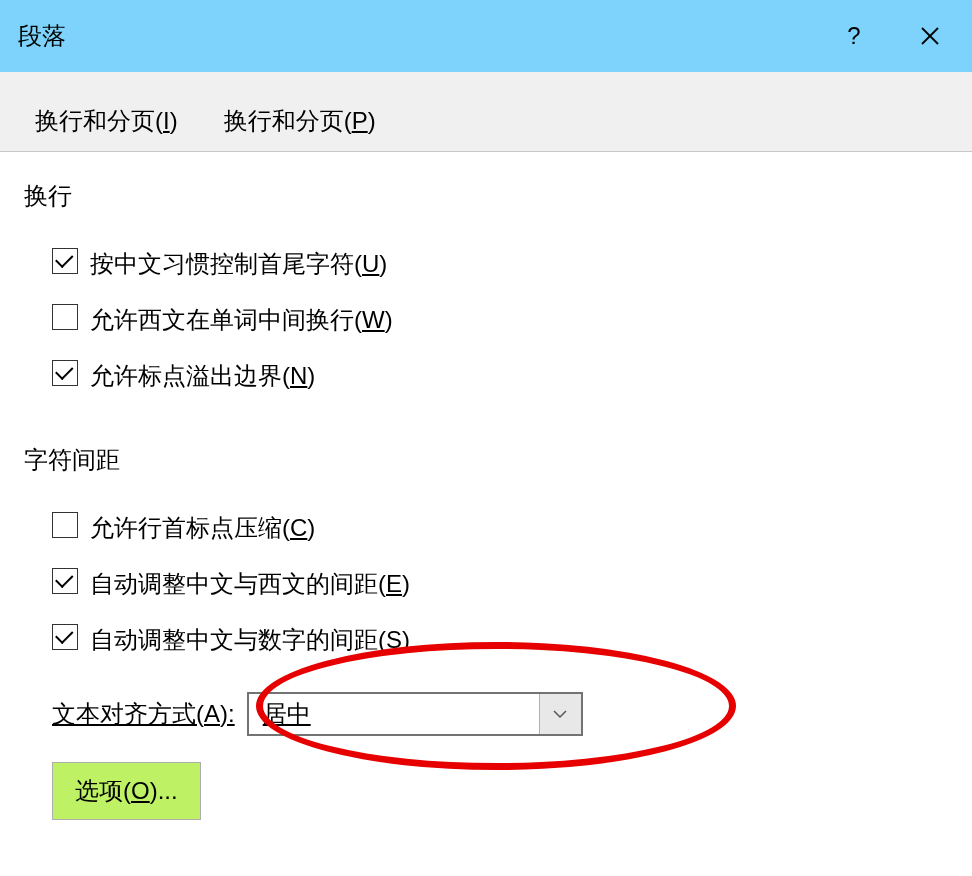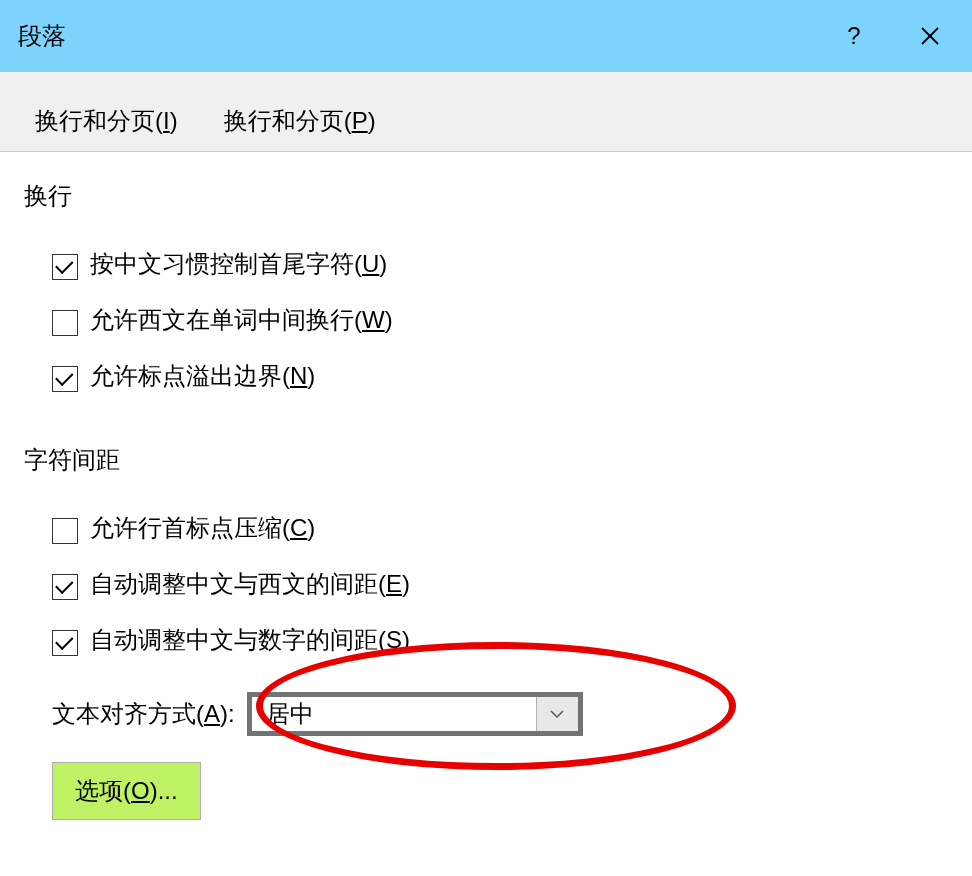--- a/index.html
+++ b/index.html
@@ -88,21 +88,21 @@
     .section-title {
       font-size: 24px;
       color: #000;
       margin-bottom: 24px;
     }
     .section {
       margin-bottom: 40px;
     }
     .checkbox-row {
       display: flex;
-      align-items: flex-end;
+      align-items: flex-start;
       padding: 12px 0 12px 28px;
     }
     .checkbox {
       width: 26px;
       height: 26px;
       border: 1.5px solid #333;
       margin-right: 12px;
       display: flex;
       align-items: center;
       justify-content: center;
@@ -130,21 +130,21 @@
       position: relative;
     }
     .field-label {
       font-size: 24px;
       color: #000;
       margin-right: 12px;
     }
     .dropdown {
       display: flex;
       align-items: center;
-      border: 5px solid #737373;
+      border: 2px solid #737373;
       background: #fff;
       height: 44px;
       width: 336px;
       cursor: pointer;
       position: relative;
     }
     .dropdown-value {
       flex: 1;
       padding: 0 14px;
       font-size: 24px;
@@ -243,21 +243,21 @@
         <div class="checkbox-row">
           <div class="checkbox checked"></div>
           <div class="checkbox-label"><span>自动调整中文与西文的间距(</span><span class="underline">E</span><span>)</span></div>
         </div>
 
         <div class="checkbox-row">
           <div class="checkbox checked"></div>
           <div class="checkbox-label"><span>自动调整中文与数字的间距(</span><span class="underline">S</span><span>)</span></div>
         </div>
 
-        <div class="field-row" style="padding-top:24px;">
+        <div class="field-row" style="padding-top:24px;text-decoration:underline;">
           <div class="field-label"><span>文本对齐方式(</span><span class="underline">A</span><span>):</span></div>
           <div class="dropdown">
             <div class="dropdown-value">居中</div>
             <div class="dropdown-arrow">
               <svg viewBox="0 0 16 10">
                 <polyline points="2,2 8,8 14,2" fill="none" stroke="#555" stroke-width="1.5"></polyline>
               </svg>
             </div>
           </div>
         </div>

